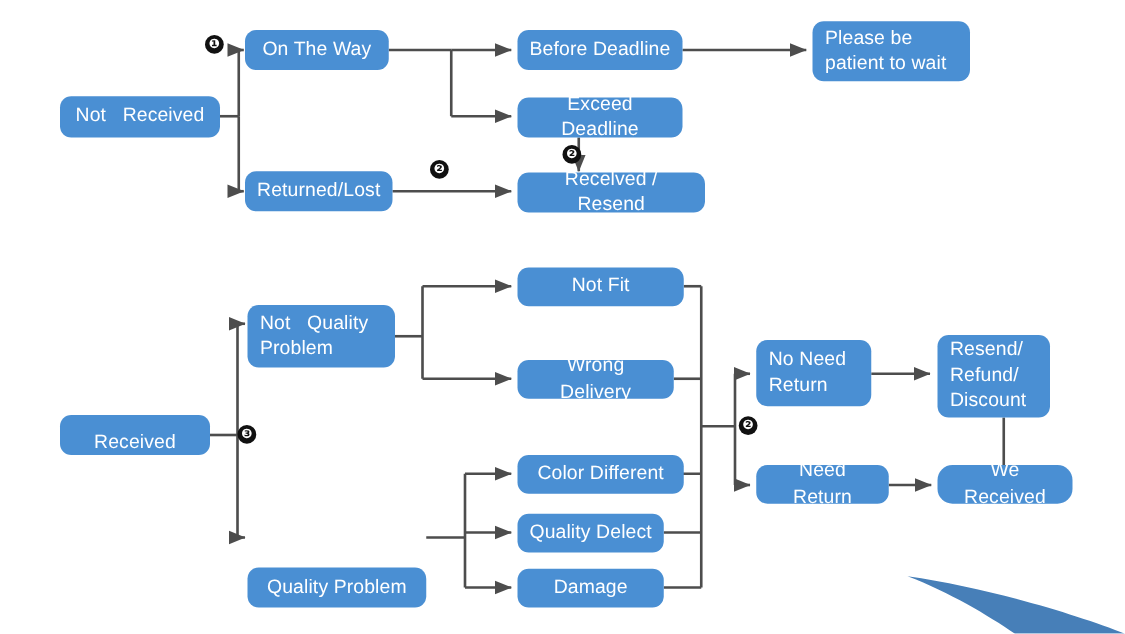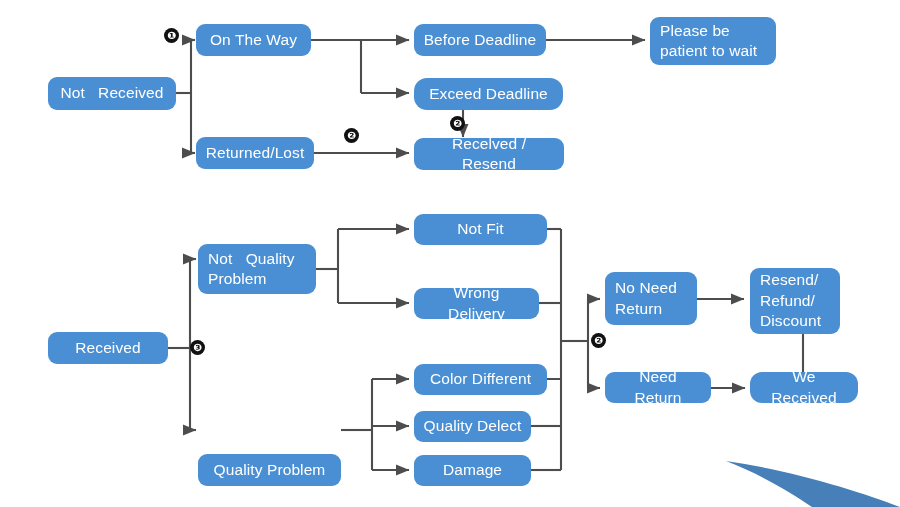--- a/index.html
+++ b/index.html
@@ -141,21 +141,21 @@
   </div>
 
   <div class="node center" style="left:196px; top:137px; width:118px; height:32px;">
     <span class="lbl">Returned/Lost</span>
   </div>
 
   <div class="node center" style="left:414px; top:24px;  width:132px; height:32px;">
     <span class="lbl">Before Deadline</span>
   </div>
 
-  <div class="node center" style="left:414px; top:78px;  width:149px; height:32px;border-radius:13px;">
+  <div class="node center" style="left:414px; top:78px;  width:132px; height:32px;">
     <span class="lbl">Exceed Deadline</span>
   </div>
 
   <div class="node left" style="left:650px; top:17px;  width:126px; height:48px;">
     <span class="lbl">Please be
 patient to wait</span>
   </div>
 
   <div class="node center" style="left:414px; top:138px; width:150px; height:32px;">
     <span class="lbl">Recelved / Resend</span>
@@ -164,21 +164,21 @@
   <div class="badge" style="left:164px; top:28px;">
     <span>❶</span>
   </div>
   <div class="badge" style="left:344px; top:128px;">
     <span>❷</span>
   </div>
   <div class="badge" style="left:450px; top:116px;">
     <span>❷</span>
   </div>
 
-  <div class="node center" style="left:48px;  top:332px; width:120px; height:32px;">
+  <div class="node center" style="left:48px;  top:332px; width:120px; height:32px;align-items:flex-end;">
     <span class="lbl">Received</span>
   </div>
 
   <div class="node left" style="left:198px; top:244px; width:118px; height:50px;">
     <span class="lbl">Not   Quality
 Problem</span>
   </div>
 
   <div class="node center" style="left:198px; top:414px; width:143px; height:32px;margin-top:40px;">
     <span class="lbl">Quality Problem</span>

